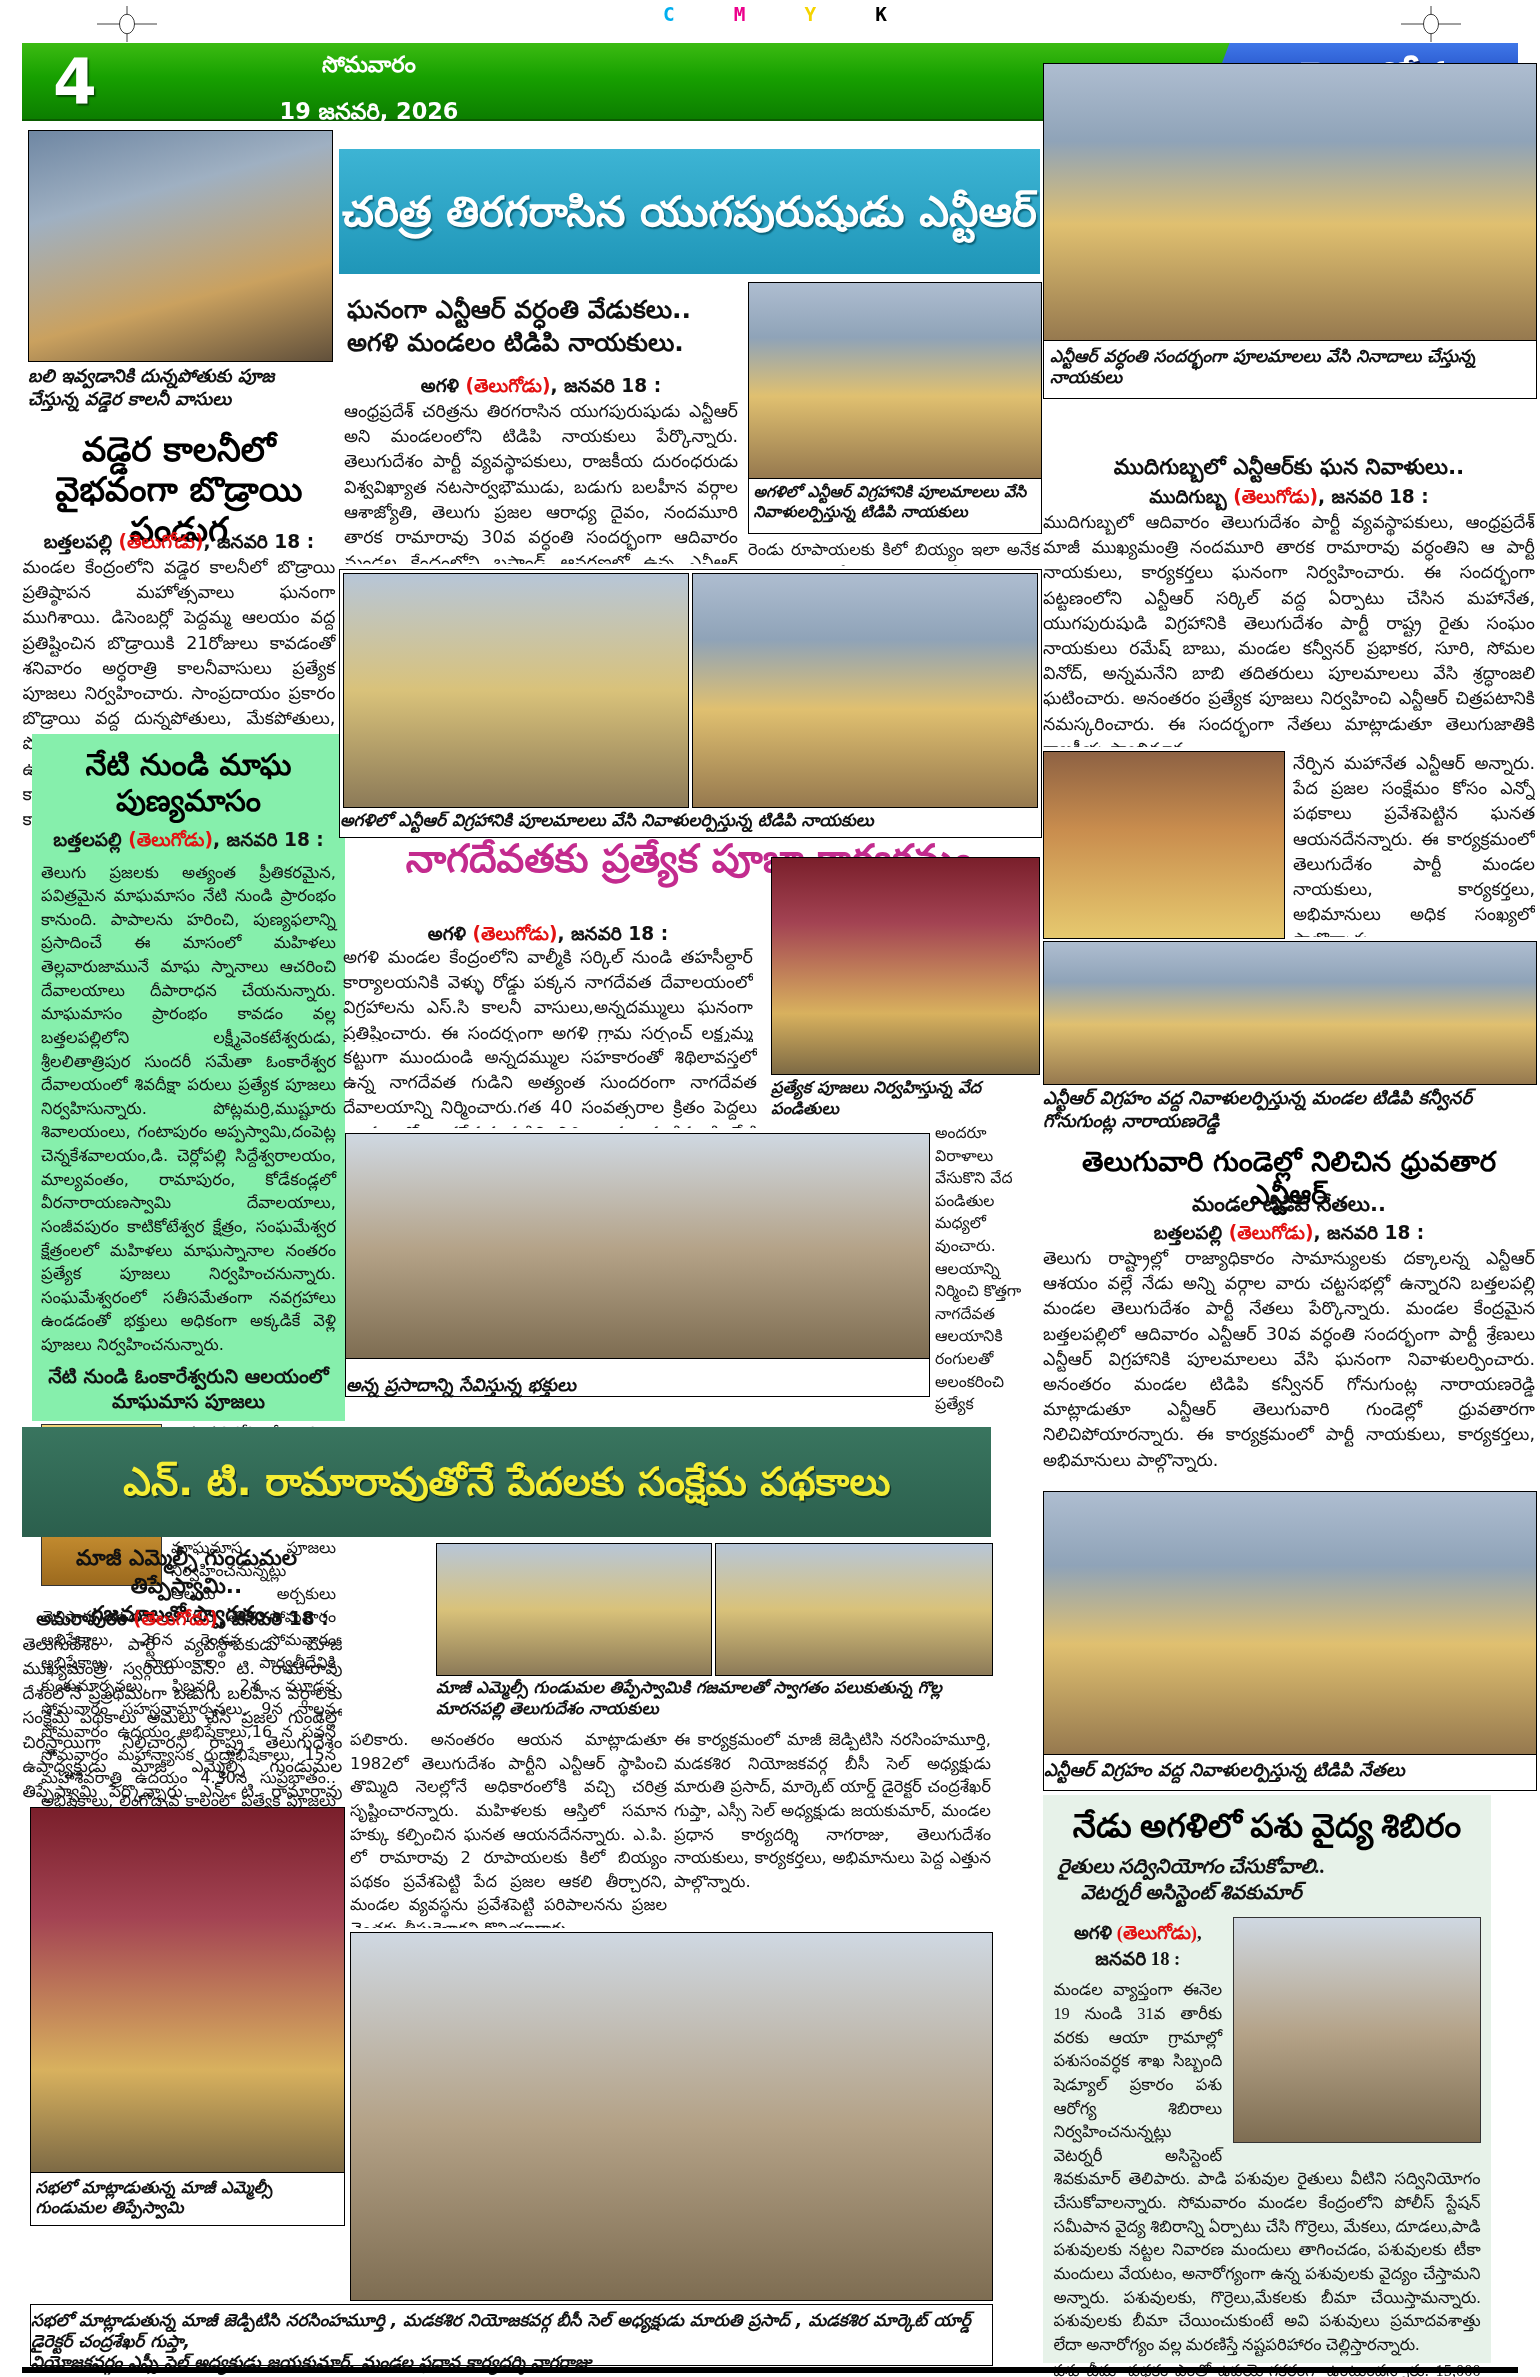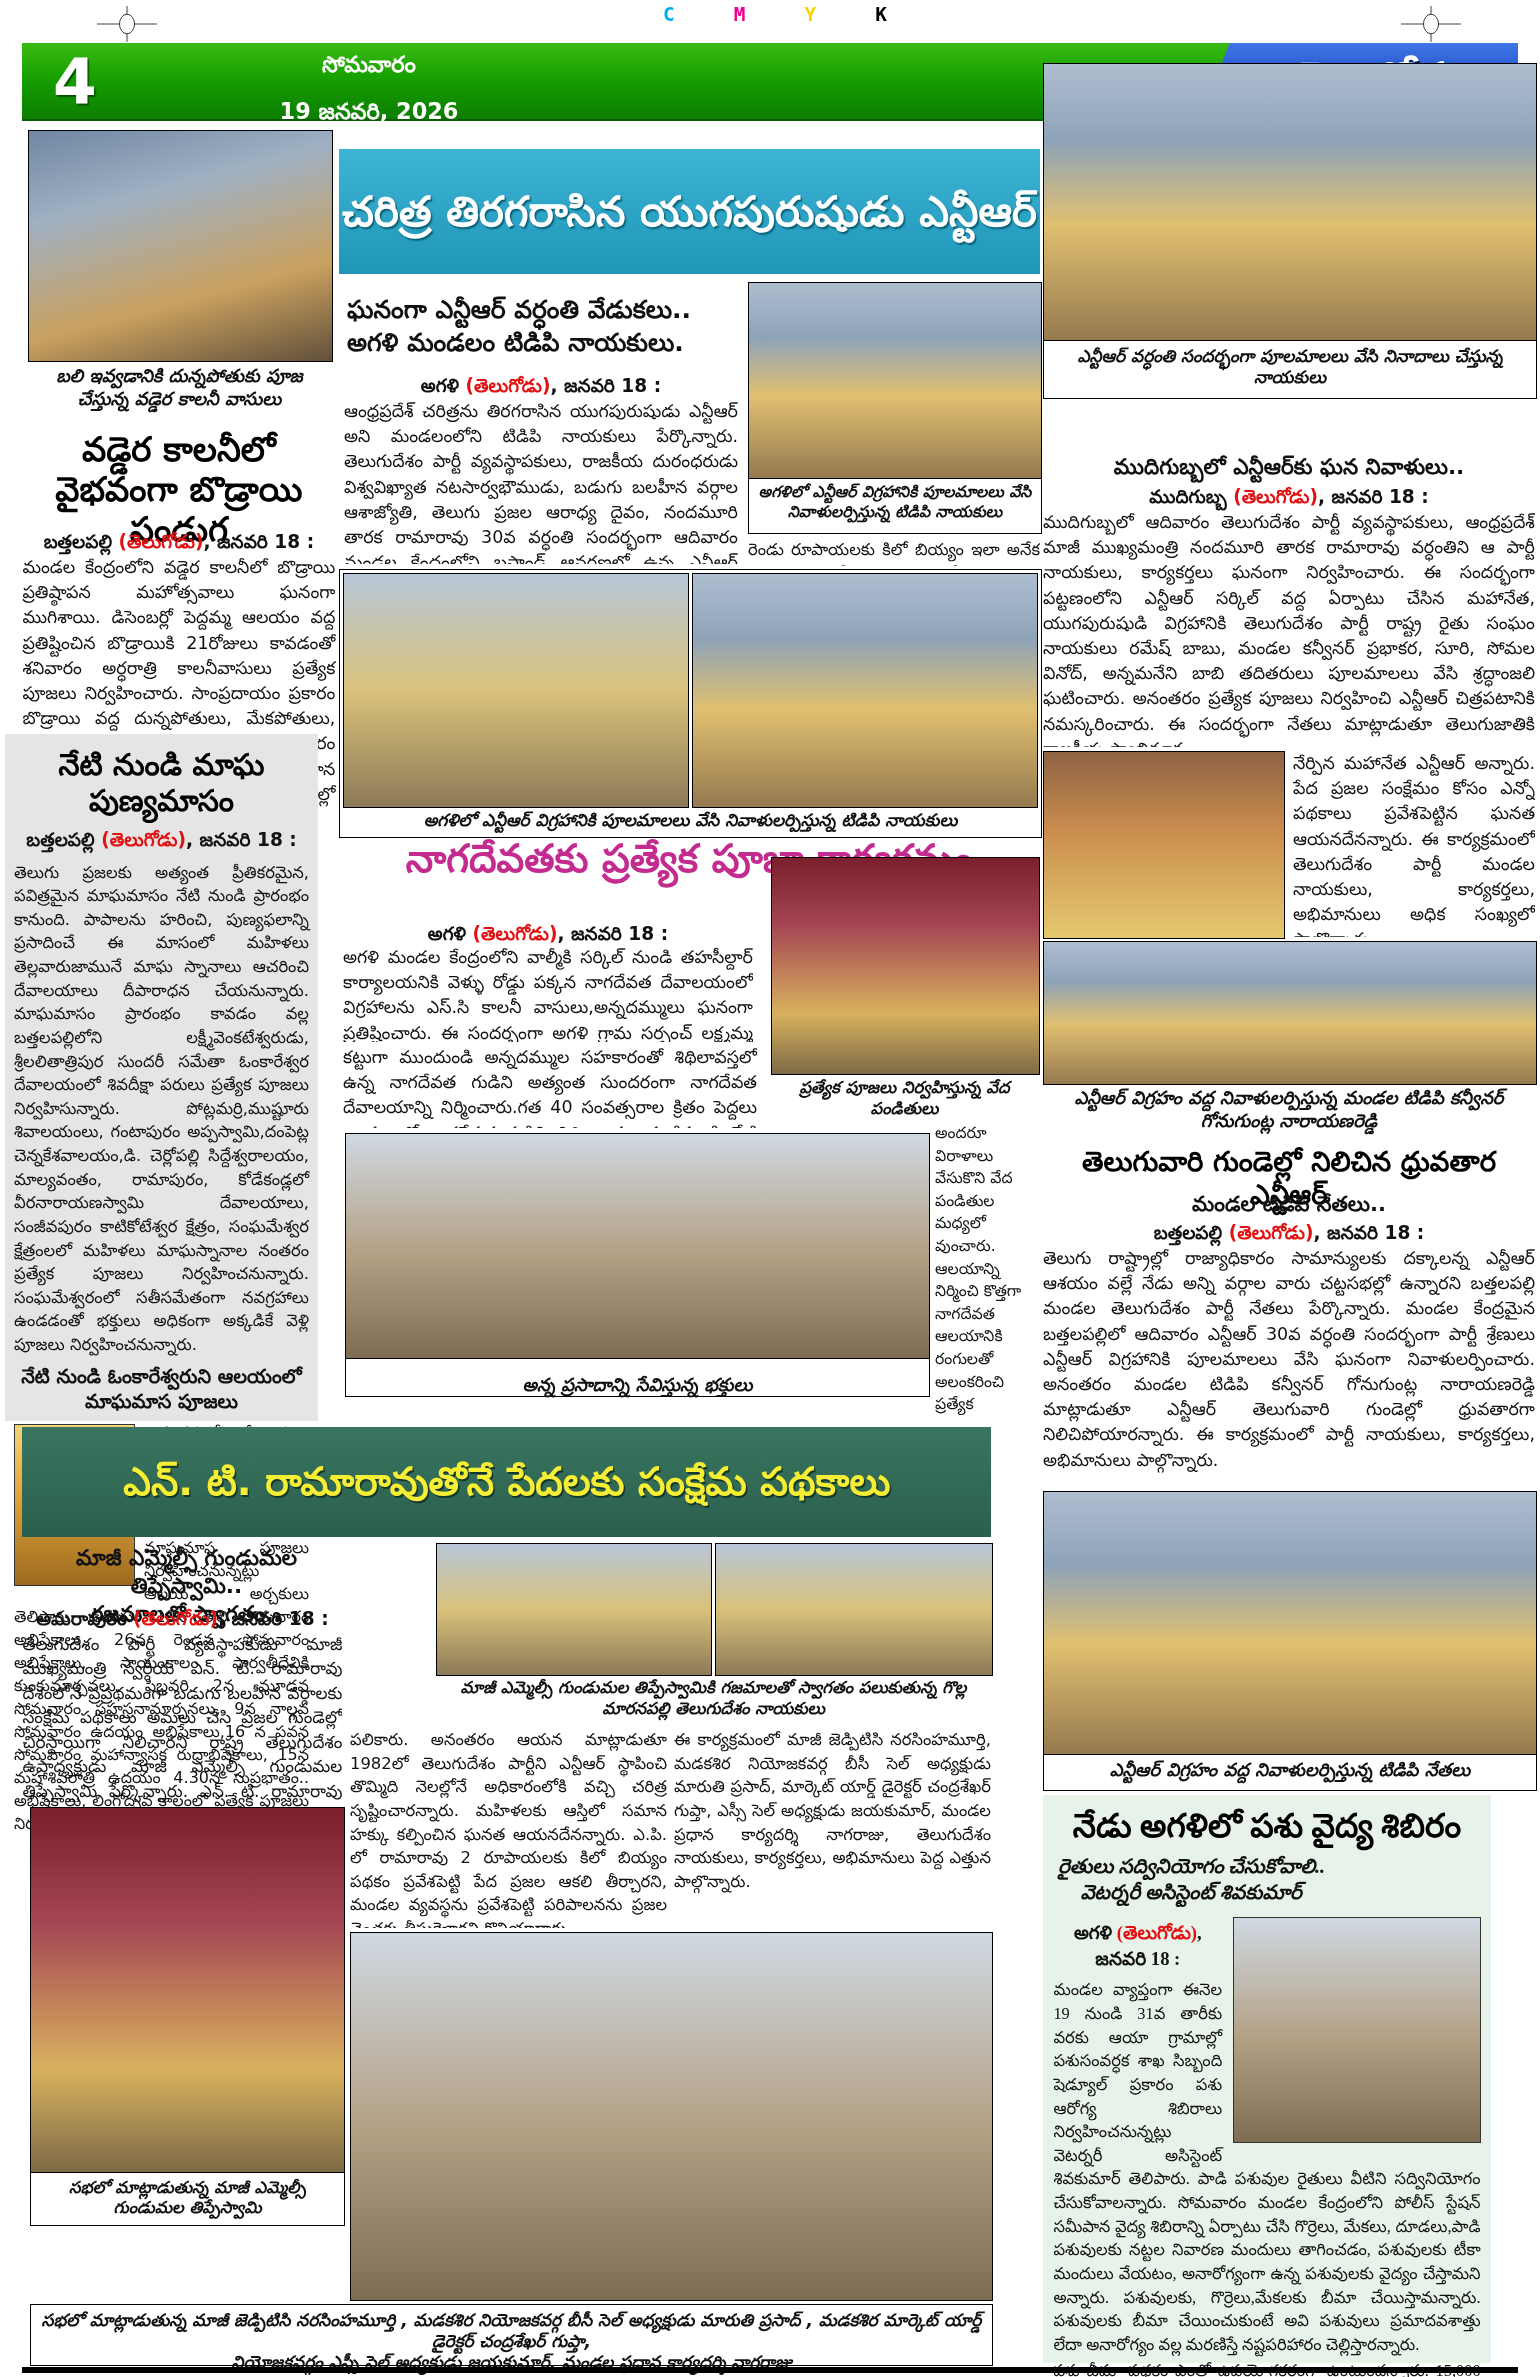--- a/index.html
+++ b/index.html
@@ -20,35 +20,35 @@
   .cmyk{left:663px;top:3px;width:224px;display:flex;justify-content:space-between;font-family:"DejaVu Sans Mono","Liberation Mono",monospace;font-size:19.4px;font-weight:bold;}
   
   .photo{border:1.5px solid #000;}
   .ph1{background:linear-gradient(165deg,#6f87a3 0%,#9fb0c2 30%,#caa15f 68%,#61503b 100%);}
   .ph2{background:linear-gradient(180deg,#aebdd0 0%,#8fa3b8 28%,#e0c070 58%,#96794f 100%);}
   .ph3{background:linear-gradient(180deg,#b7c6d8 0%,#d9c27a 50%,#8c7a58 100%);}
   .ph4{background:linear-gradient(180deg,#8e6243 0%,#c98d4e 42%,#e6c96f 100%);}
   .ph5{background:linear-gradient(180deg,#7a1f2b 0%,#a34353 30%,#d8b15e 72%,#7d6a45 100%);}
   .ph6{background:linear-gradient(180deg,#cfd8e2 0%,#b4a287 52%,#7e6d52 100%);}
   .ph7{background:linear-gradient(180deg,#f3d57a 0%,#e0a43c 45%,#9c6a1e 100%);}
-  .caption{font-weight:bold;font-style:italic;text-align:center;font-size:18px;line-height:1.25;}
+  .caption{font-weight:bold;font-style:italic;font-size:18px;line-height:1.25;}
   .dateline{text-align:center;font-weight:bold;font-size:18.6px;}
   .red{color:#e31212;}
   .bodytx{font-size:17.5px;line-height:1.44;text-align:justify;}
   .headline{font-weight:bold;color:#000;text-align:center;line-height:1.18;}
   .subhead{font-weight:bold;text-align:center;line-height:1.3;}
   
   .mainhead{left:339px;top:149px;width:701px;height:125px;background:linear-gradient(180deg,#3db4d4,#1f96b8);
             color:#fff;font-size:42px;font-weight:bold;text-align:center;line-height:125px;white-space:nowrap;
             text-shadow:1.5px 1.5px 1.5px #0b6077;}
   .pinkhead{left:339px;top:836px;width:701px;font-size:39px;color:#c32b8e;white-space:nowrap;}
   .banner{left:22.4px;top:1427px;width:969px;height:110px;background:linear-gradient(180deg,#39755f,#2b5f4d);
           color:#f6ee35;font-size:39px;font-weight:bold;text-align:center;line-height:110px;white-space:nowrap;
           text-shadow:1.5px 1.5px 0 #14362b;}
-  .creambox{left:5px;top:734px;width:313px;height:687px;background:#e5e5e5;padding:0;}
+  .creambox{left:32px;top:734px;width:313px;height:687px;background:#86efac;padding:0;}
   .greenbox{left:1043px;top:1795px;width:448px;height:568px;background:#e7f2e9;font-family:Liberation Serif, serif;}
   .rule-bottom{left:22.4px;top:2367px;width:1496px;height:6px;background:#000;}
   .capbox{border:1.5px solid #000;background:#fff;}
   .deity{float:left;width:119px;height:160px;margin:3px 9px 3px 0;border:0.7px solid #333;}
   .portrait{float:right;width:246px;height:224px;margin:0 0 6px 10.4px;border:1.5px solid #333;}
   .smallcap{font-size:15.7px;}
 </style>
 </head>
 <body>
 

